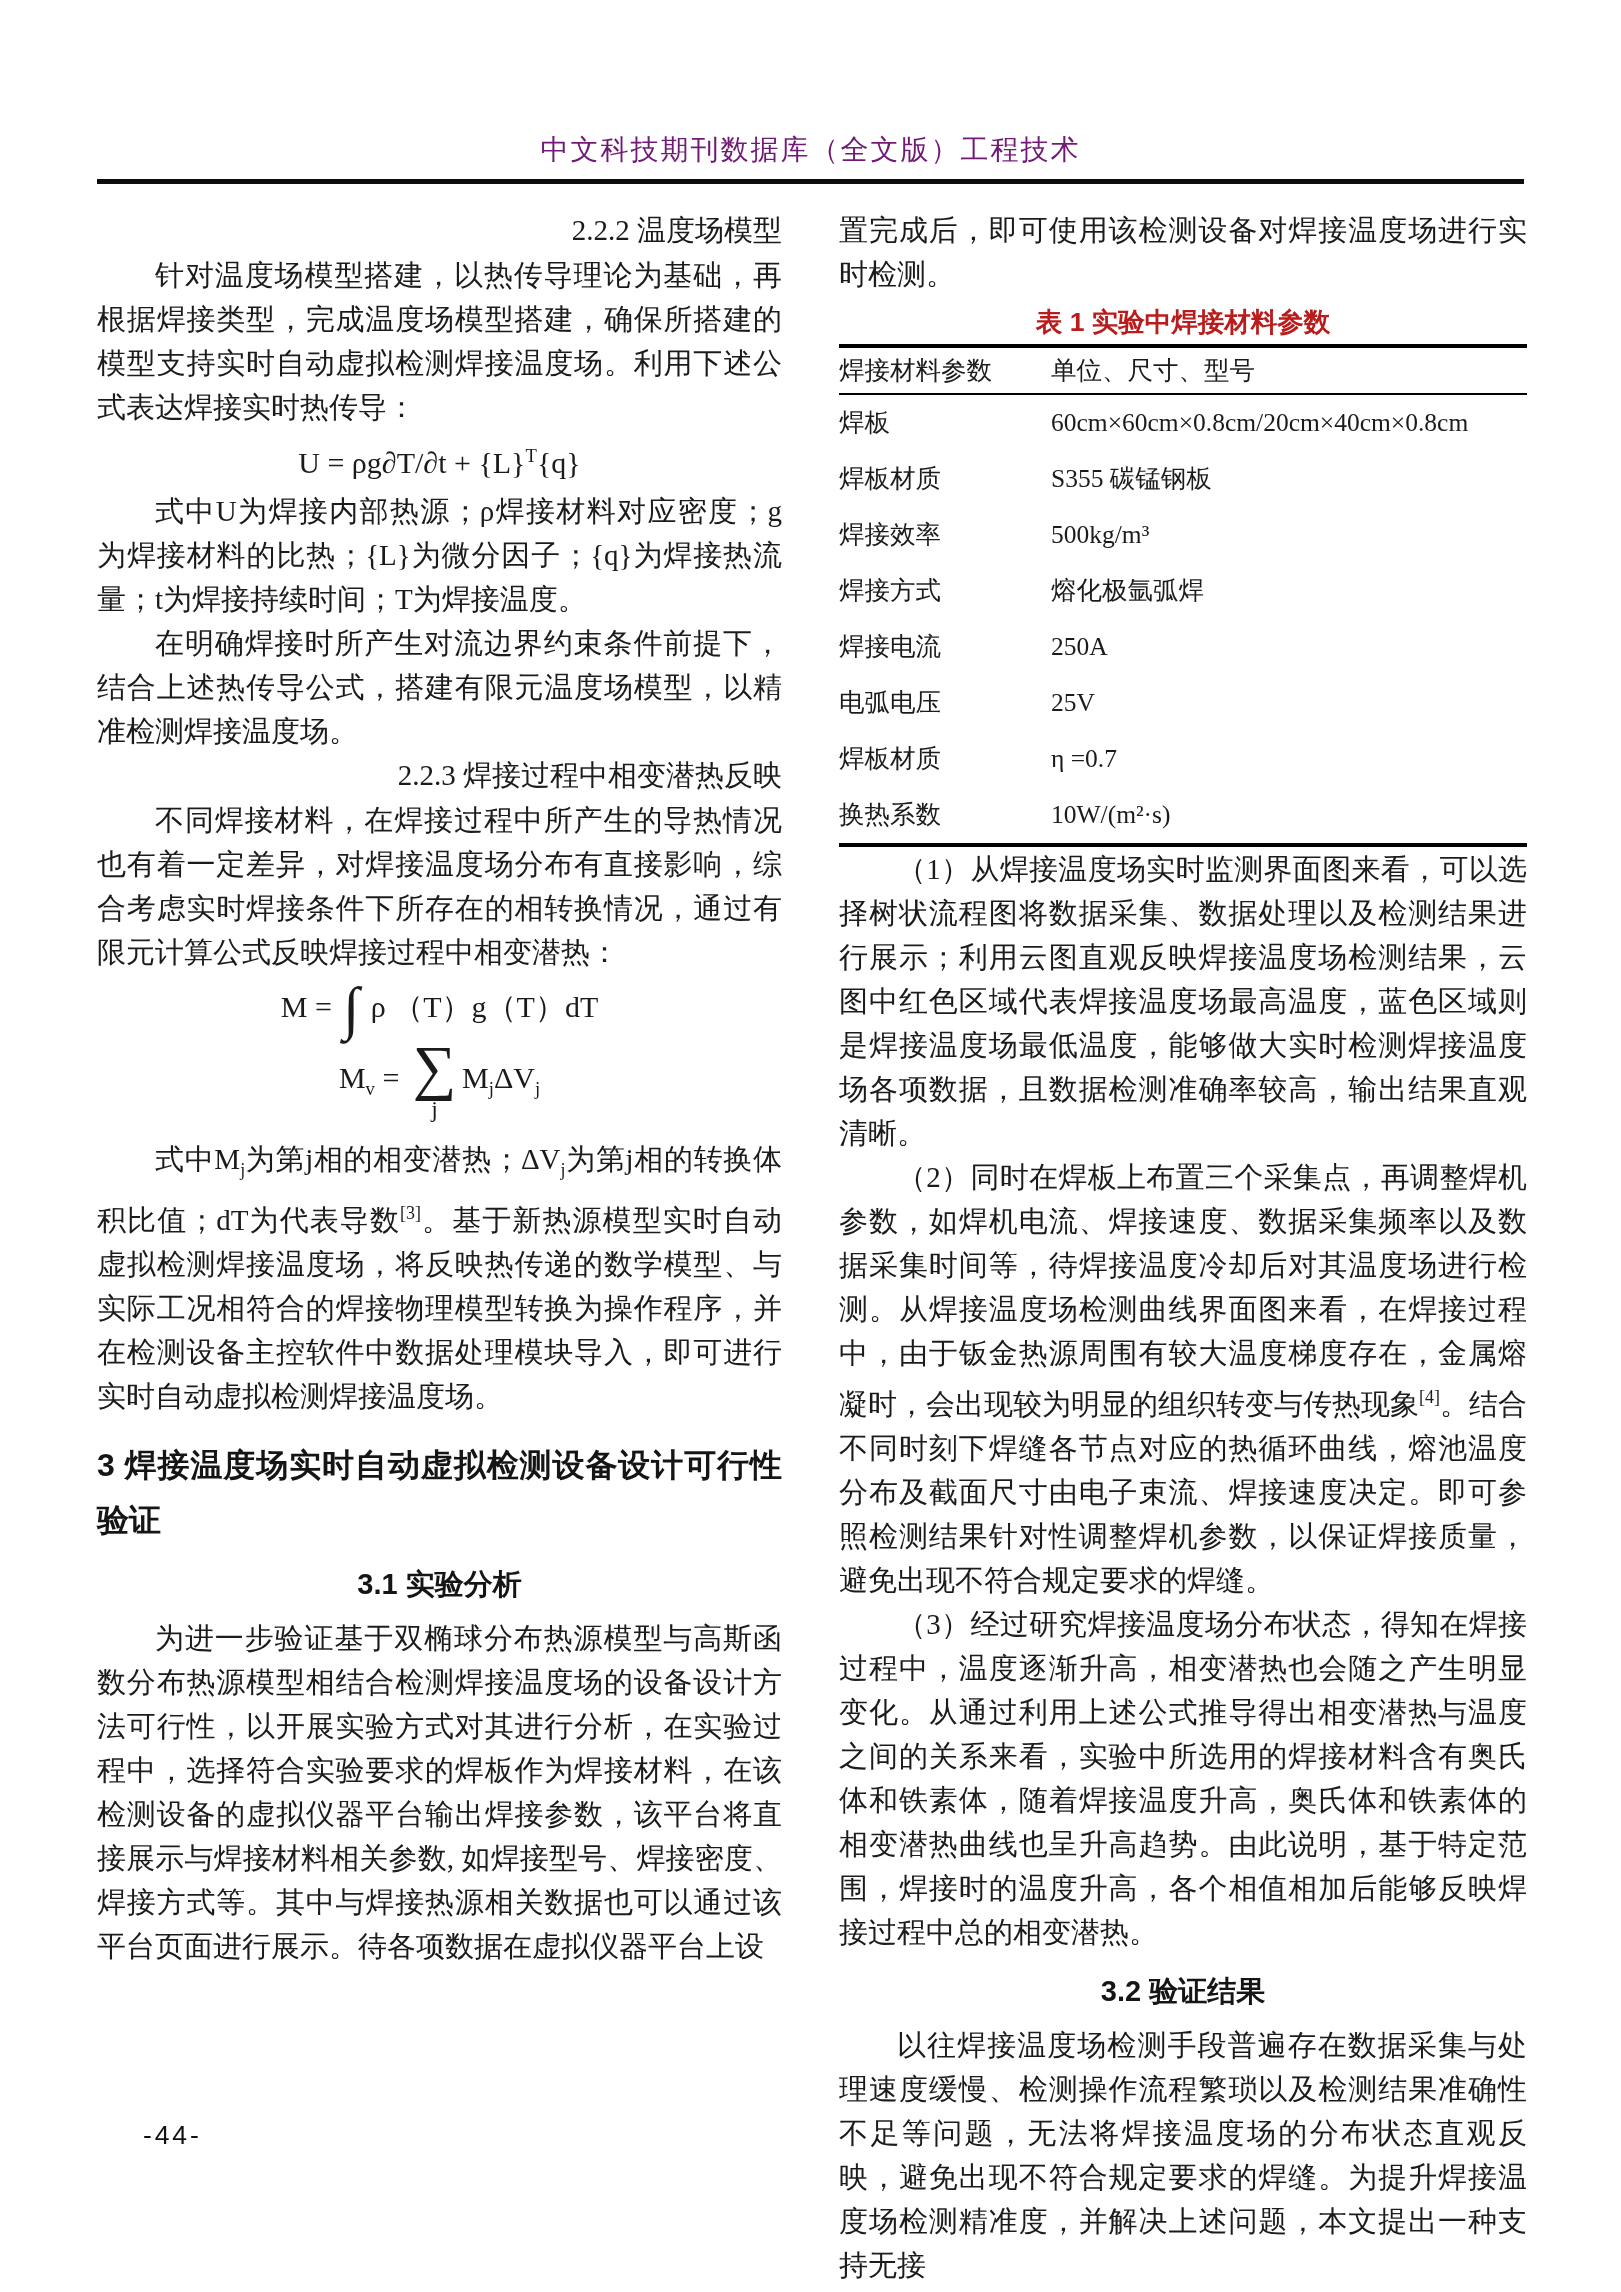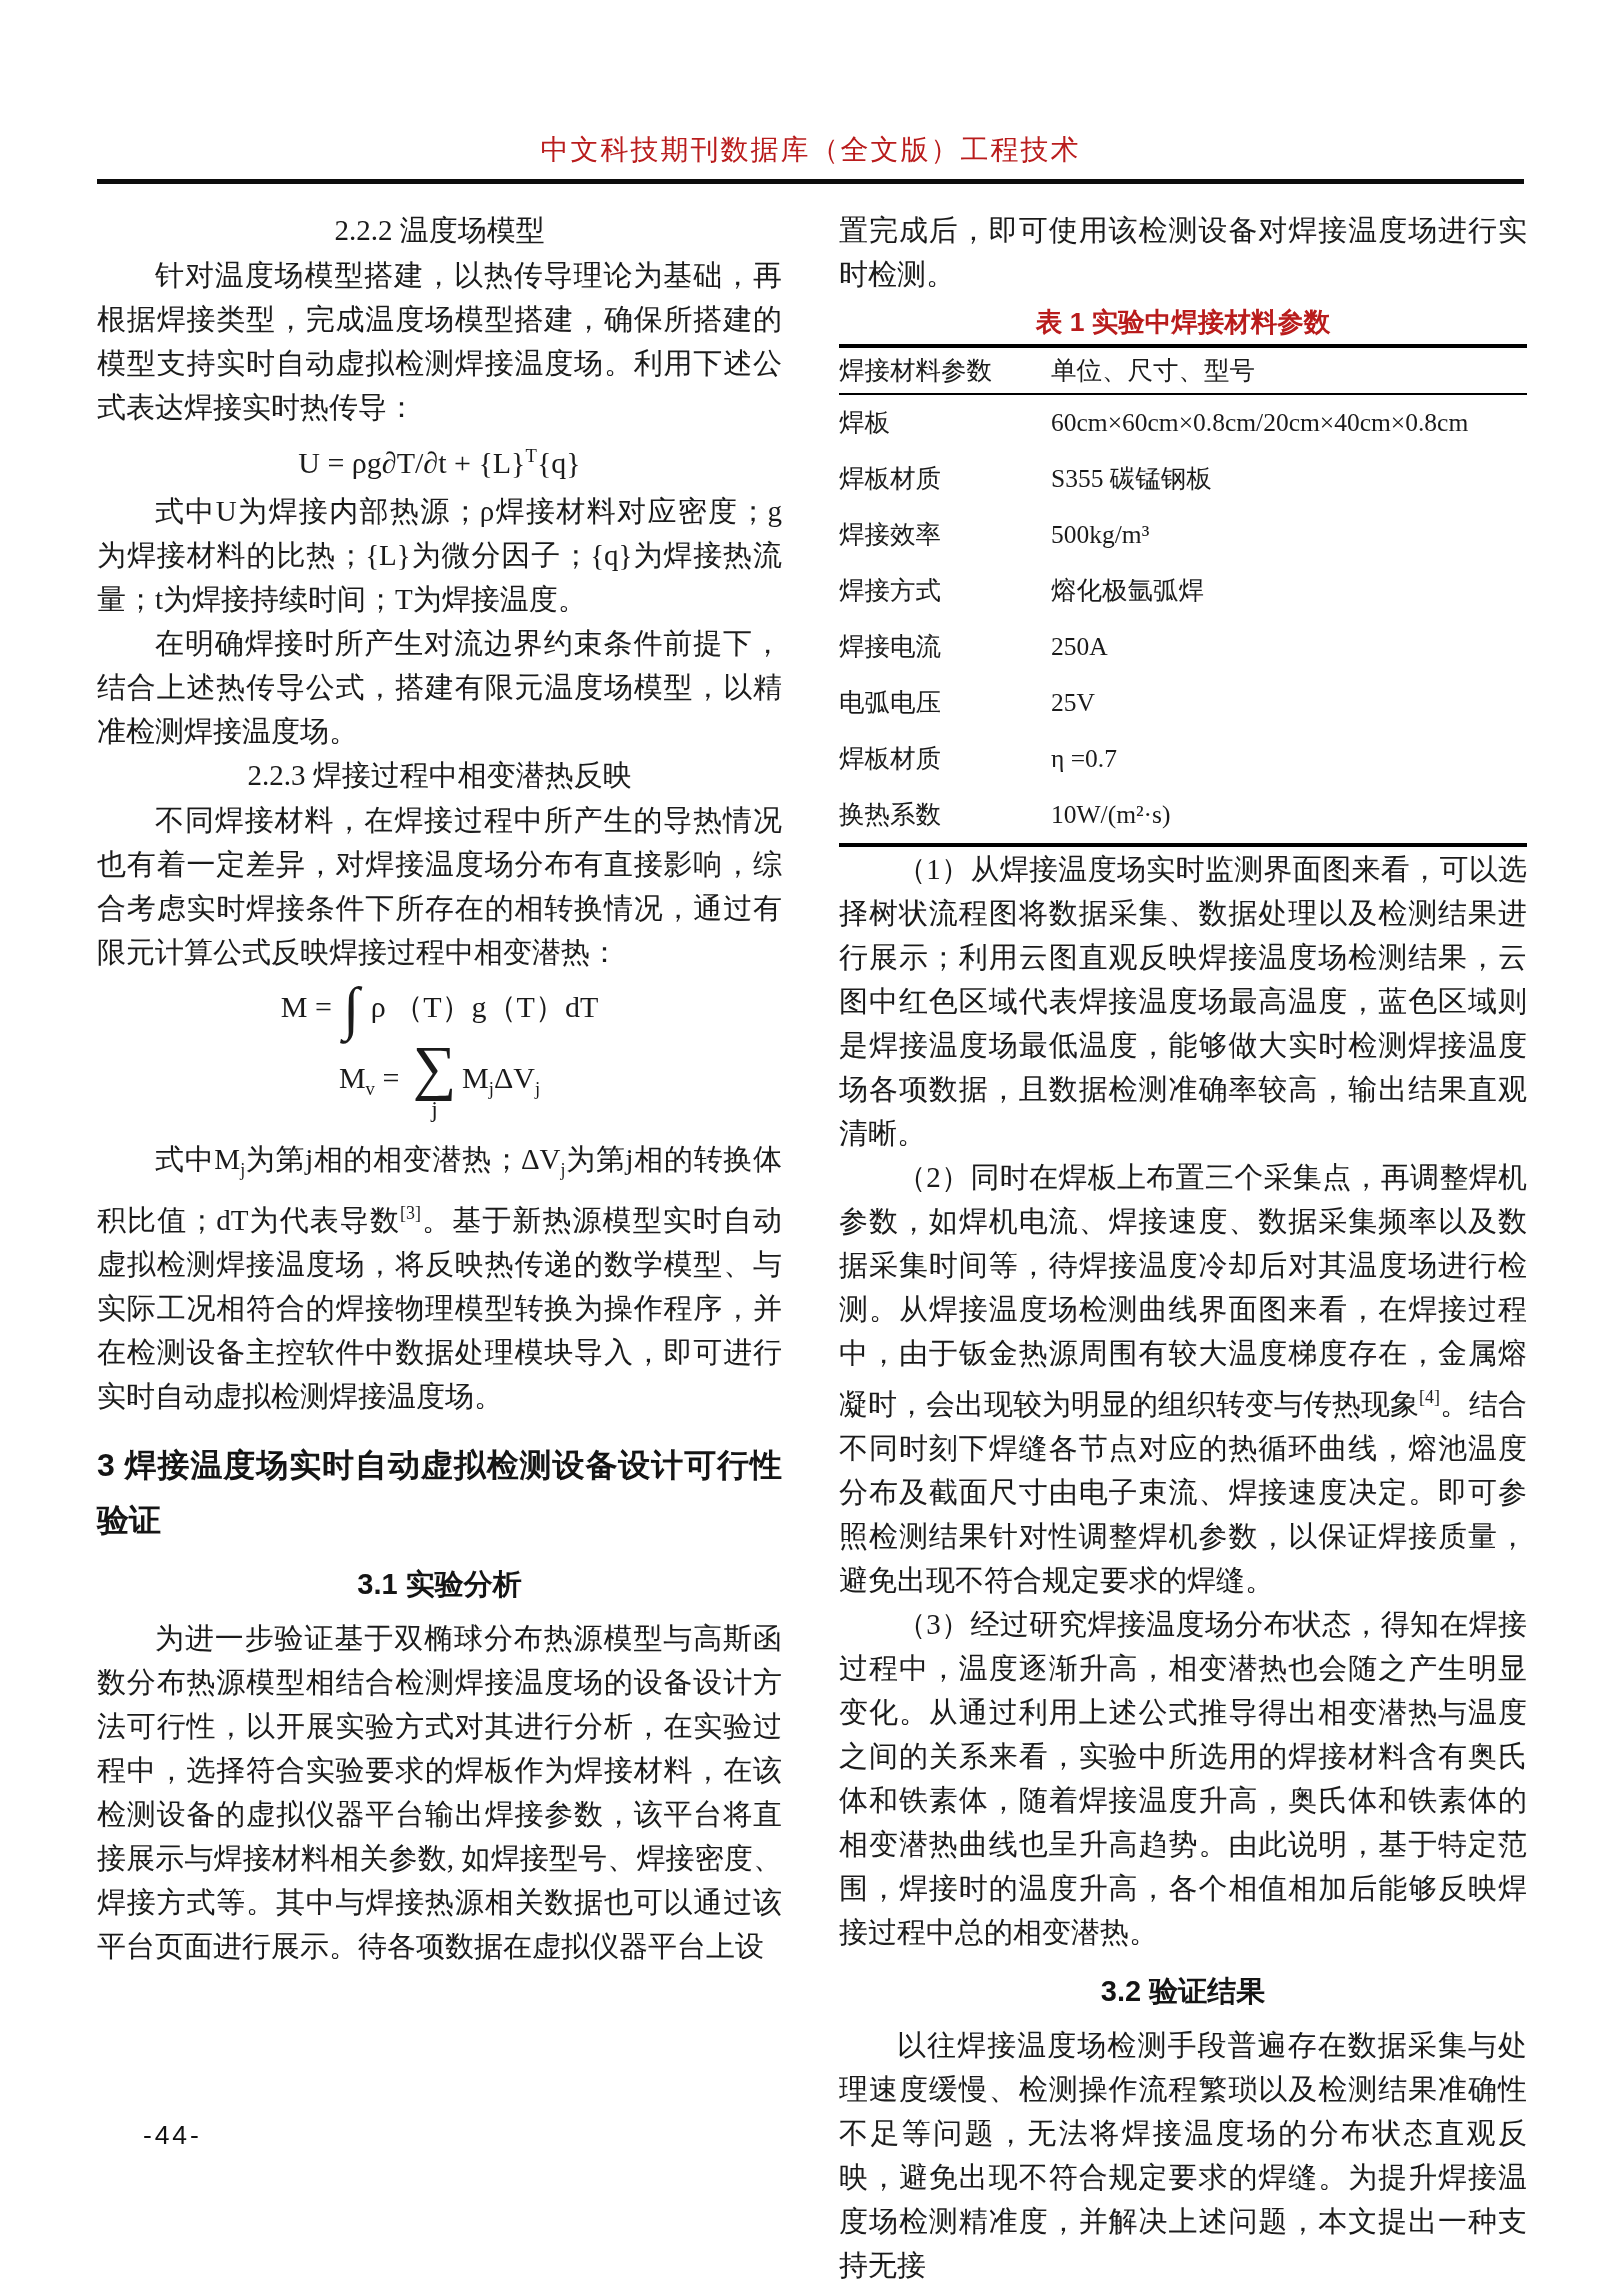--- a/index.html
+++ b/index.html
@@ -8,38 +8,38 @@
     width:1621px; height:2293px;
     background:#ffffff;
     color:#1b1b1b;
     font-family:"Liberation Serif","DejaVu Serif",serif;
     overflow:hidden;
   }
   .journal-header {
     position:absolute; top:131px; left:0; width:100%;
     text-align:center;
     font-size:28px; letter-spacing:2px;
-    color:#b91c1c;
+    color:#701a75;
   }
   .header-rule {
     position:absolute; top:179px; left:97px;
     width:1427px; height:4.9px; background:#0d0d0d;
   }
   .col { position:absolute; top:208px; }
   .col-left  { left:97px;  width:685px; }
   .col-right { left:839px; width:688px; }
 
   .para {
     margin:0; font-size:29px; line-height:44px;
     text-align:justify; text-indent:2em;
   }
   .para.no-indent { text-indent:0; }
   .sub-heading {
     margin:0; font-size:29px; line-height:45px;
-    font-weight:normal; text-align:center;
+    font-weight:normal; text-align:right;
   }
   .sec-heading {
     margin:19.6px 0 7.8px; font-family:"Liberation Sans","DejaVu Sans",sans-serif;
     font-weight:bold; font-size:32px; line-height:55px;
     text-align:justify; color:#151515;
   }
   .subsec-heading {
     margin:15.7px 0 9.8px; font-family:"Liberation Sans","DejaVu Sans",sans-serif;
     font-weight:bold; font-size:29px; line-height:43px; color:#151515;text-align:center;
   }

